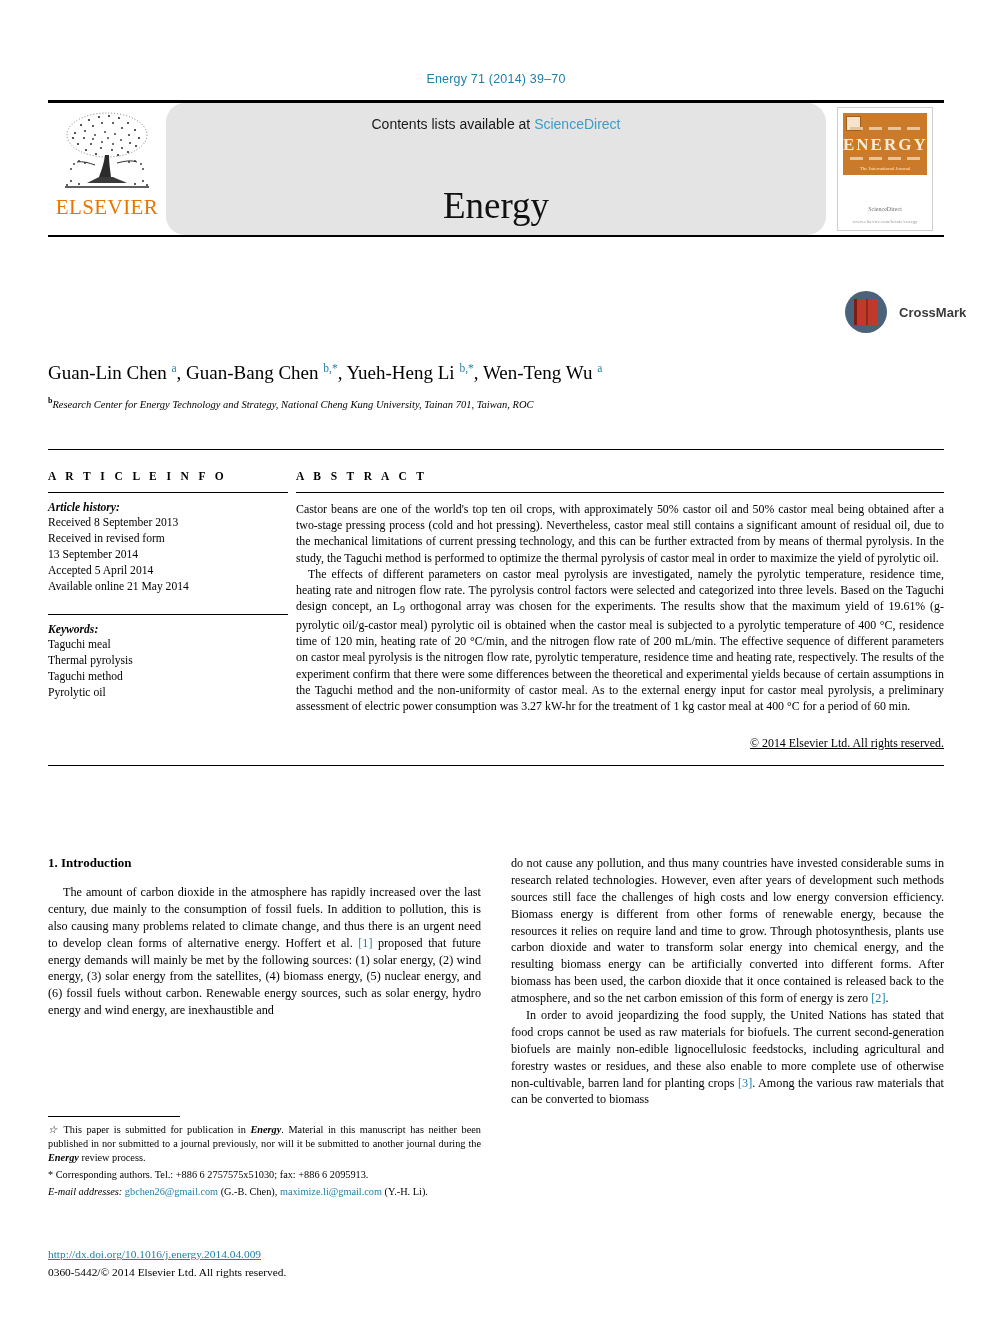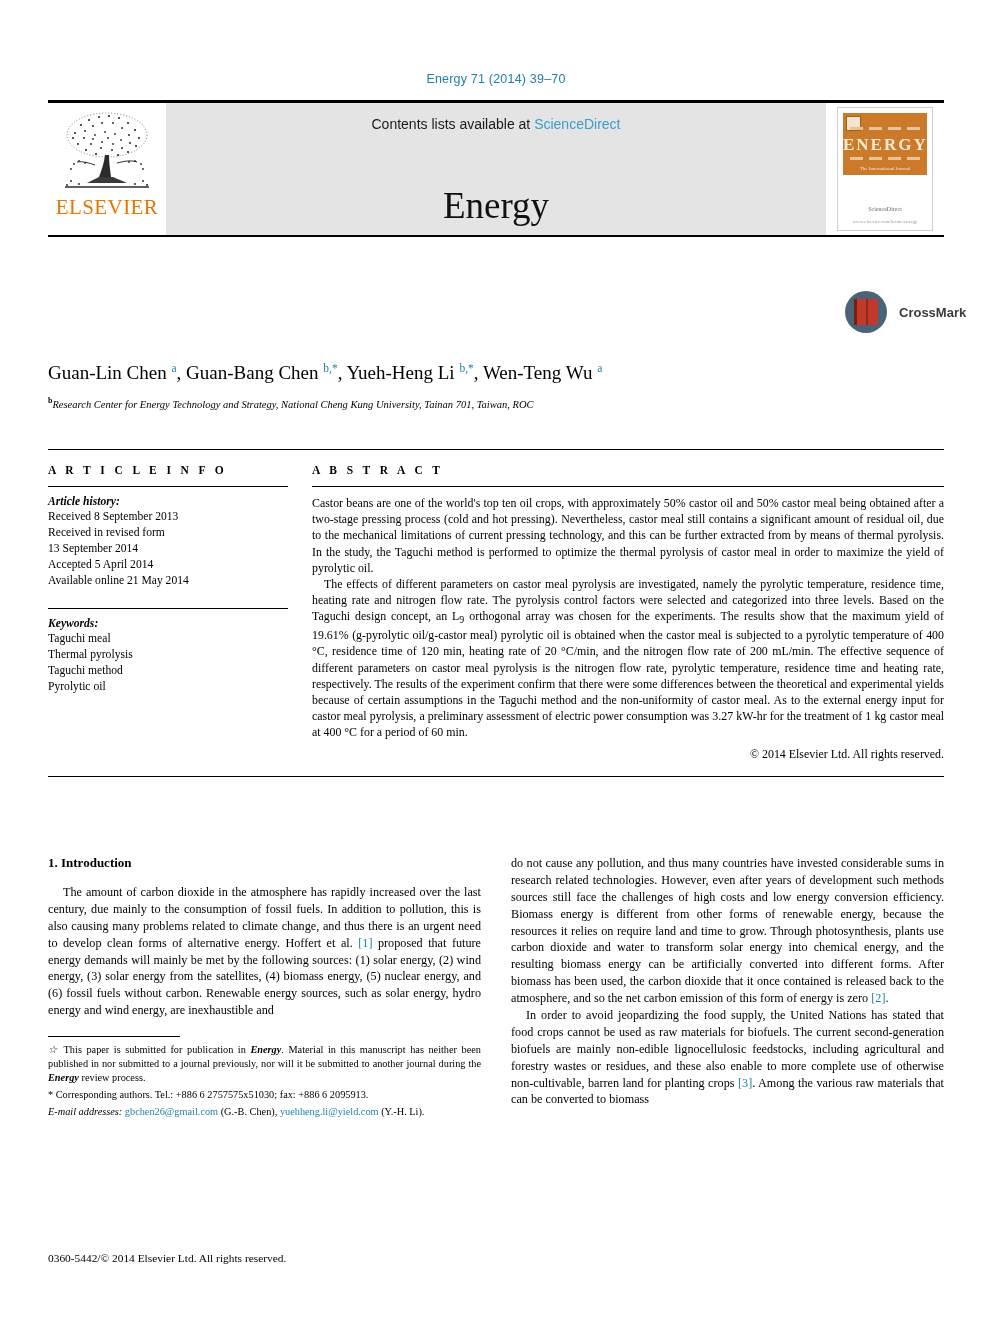--- a/index.html
+++ b/index.html
@@ -76,20 +76,21 @@
   }
   .banner-center {
     flex: 1 1 auto;
     background: #e4e4e4;
     display: flex;
     flex-direction: column;
     align-items: center;
     justify-content: space-between;
     padding: 13px 0 11px 0;
     box-sizing: border-box;
+    border-radius: 19px;
   }
   .contents-line {
     font-family: "Liberation Sans", sans-serif;
     font-size: 14px;
     color: #1a1a1a;
   }
   .contents-line .sd {
     color: #3d9cc9;
   }
   .journal-name {
@@ -254,25 +255,25 @@
   .affils sup { font-style: normal; font-size: 8px; font-weight: bold; }
 
   
   .infoblock {
     position: absolute;
     top: 449px;
     left: 48px;
     width: 896px;
     border-top: 1.5px solid #000;
     border-bottom: 1.5px solid #000;
-    padding-top: 14px;
+    padding-top: 20px;
     padding-bottom: 14px;
     box-sizing: border-box;
     display: flex;
-    gap: 24px;
+    gap: 8px;
   }
   .col-info {
     width: 240px;
     flex: 0 0 240px;
   }
   .col-abs {
     flex: 1 1 auto;
   }
   .sec-label {
     font-family: "Liberation Serif", serif;
@@ -299,21 +300,22 @@
   .abs-p {
     font-size: 11.9px;
     line-height: 1.36;
     text-align: justify;
     margin: 0;
   }
   .abs-p + .abs-p { text-indent: 12px; }
   .abs-copy {
     font-size: 11.9px;
     text-align: right;
-    margin-top: 7px;
+    margin-top: 22px;
+    text-decoration: underline;
   }
 
   
   .body-cols {
     position: absolute;
     top: 855px;
     left: 48px;
     width: 896px;
     display: flex;
     gap: 30px;
@@ -337,21 +339,21 @@
   }
   .bp.cont { text-indent: 0; }
   a.ref, .ref {
     color: #1f7fa8;
     text-decoration: none;
   }
 
   
   .footnotes {
     position: absolute;
-    top: 1036px;
+    top: 1116px;
     left: 48px;
     width: 433px;
   }
   .fn-rule {
     border-top: 1px solid #000;
     width: 132px;
     margin-bottom: 6px;
   }
   .fn {
     font-size: 10.3px;
@@ -544,20 +546,21 @@
     <div class="bcol">
       <p class="bp cont">do not cause any pollution, and thus many countries have invested considerable sums in research related technologies. However, even after years of development such methods sources still face the challenges of high costs and low energy conversion efficiency. Biomass energy is different from other forms of renewable energy, because the resources it relies on require land and time to grow. Through photosynthesis, plants use carbon dioxide and water to transform solar energy into chemical energy, and the resulting biomass energy can be artificially converted into different forms. After biomass has been used, the carbon dioxide that it once contained is released back to the atmosphere, and so the net carbon emission of this form of energy is zero <span class="ref">[2]</span>.</p>
       <p class="bp">In order to avoid jeopardizing the food supply, the United Nations has stated that food crops cannot be used as raw materials for biofuels. The current second-generation biofuels are mainly non-edible lignocellulosic feedstocks, including agricultural and forestry wastes or residues, and these also enable to more complete use of otherwise non-cultivable, barren land for planting crops <span class="ref">[3]</span>. Among the various raw materials that can be converted to biomass</p>
     </div>
   </div>
 
   <div class="footnotes">
     <div class="fn-rule"></div>
     <p class="fn"><span class="it">☆</span> This paper is submitted for publication in <span class="bld">Energy</span>. Material in this manuscript has neither been published in nor submitted to a journal previously, nor will it be submitted to another journal during the <span class="bld">Energy</span> review process.</p>
     <p class="fn">* Corresponding authors. Tel.: +886 6 2757575x51030; fax: +886 6 2095913.</p>
-    <p class="fn"><span class="it">E-mail addresses:</span> <span class="ref">gbchen26@gmail.com</span> (G.-B. Chen), <span class="ref">yuehheng.li@yield.com</span> (Y.-H. Li).</p>
+    <p class="fn"><span class="it">E-mail addresses:</span> <span class="ref">gbchen26@gmail.com</span> (G.-B. Chen), <span class="ref">maximize.li@gmail.com</span> (Y.-H. Li).</p>
   </div>
 
   <div class="doi-block">
+    <span class="doi-link">http://dx.doi.org/10.1016/j.energy.2014.04.009</span>
     <span class="issn-line">0360-5442/© 2014 Elsevier Ltd. All rights reserved.</span>
   </div>
 
 </div>
 
 </body></html>

